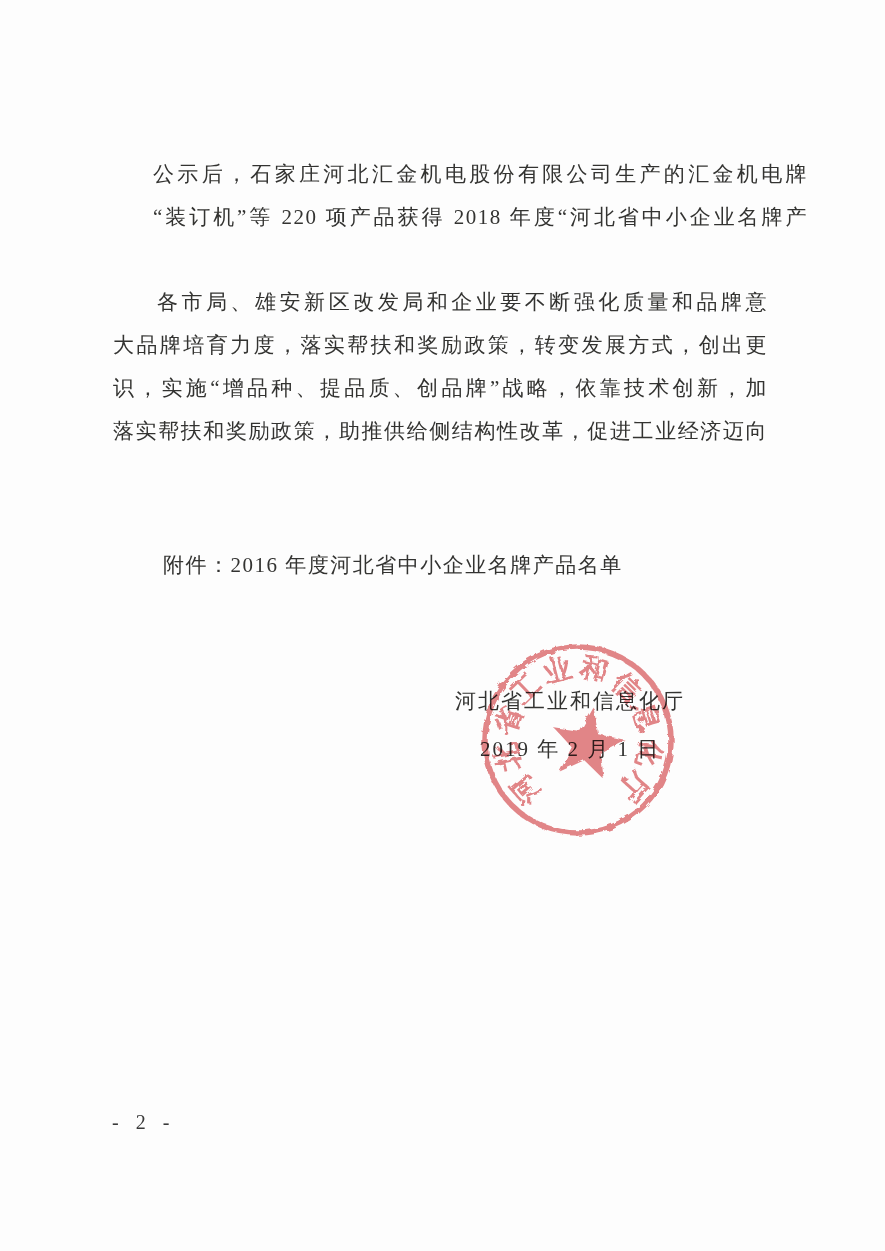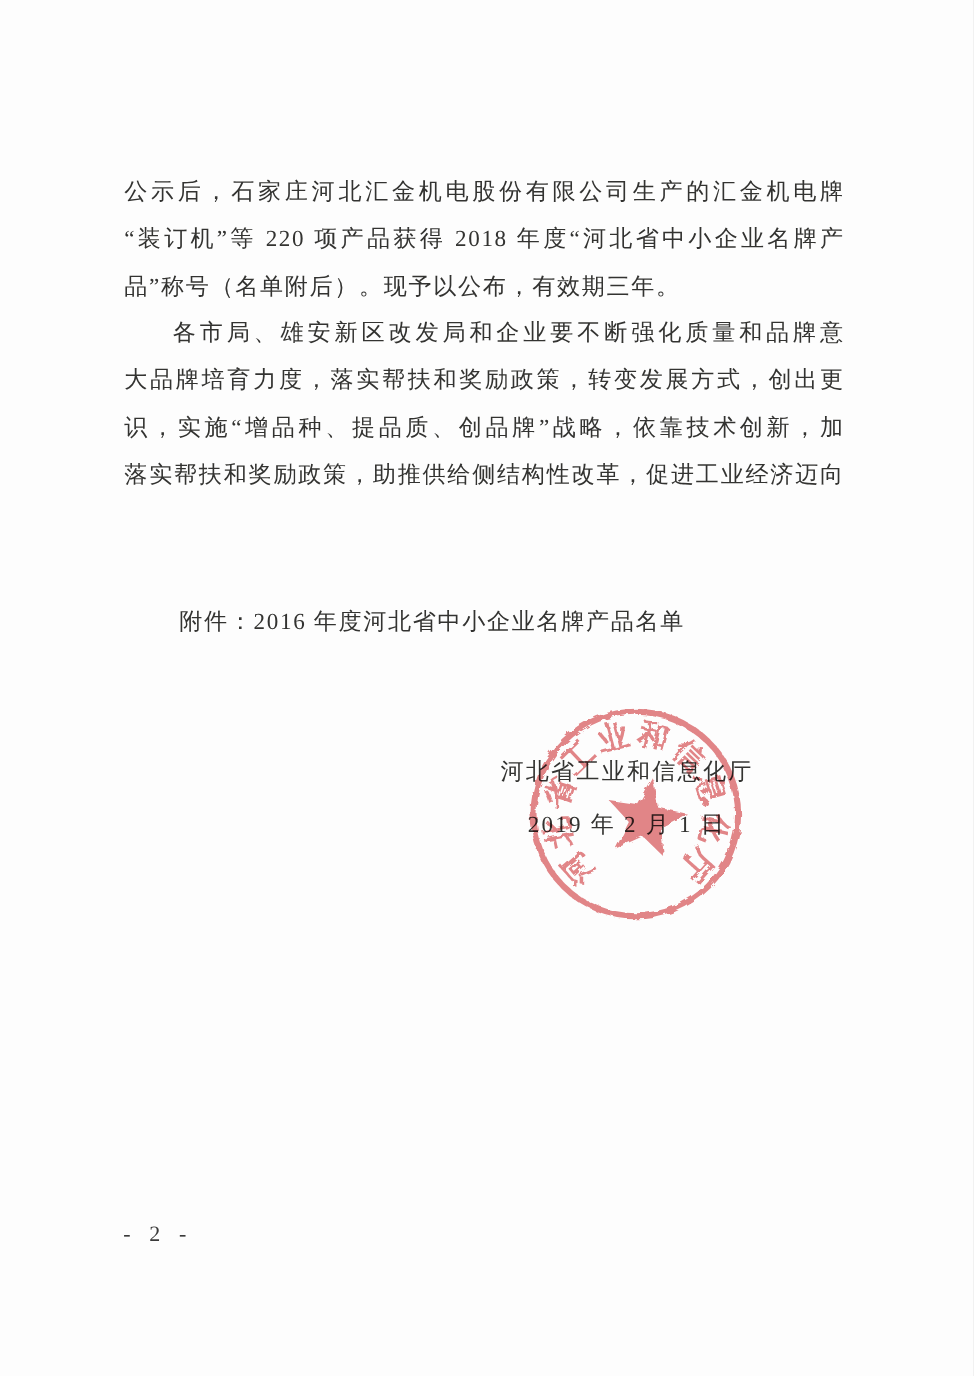--- a/index.html
+++ b/index.html
@@ -25,21 +25,21 @@
     line-height: 42.8px;
     letter-spacing: 1.5px;
     white-space: nowrap;
   }
   .line.fill {
     white-space: normal;
     text-align: justify;
     text-align-last: justify;
   }
   .line.indent { text-indent: 44px; }
-  #para1 { top: 153px; }
+  #para1 { top: 153px; margin-left: 40px; }
   #para2 { top: 281.4px; }
   #attachment {
     top: 544px;
     padding-left: 50px;
     letter-spacing: 2px;
   }
   .sig-line {
     position: absolute;
     left: 415px;
     width: 310px;
@@ -72,21 +72,20 @@
   }
 </style>
 </head>
 <body>
 
 <div class="page">
 
   <div class="body-block" id="para1">
     <div class="line fill">公示后，石家庄河北汇金机电股份有限公司生产的汇金机电牌</div>
     <div class="line fill">“装订机”等 220 项产品获得 2018 年度“河北省中小企业名牌产</div>
-    <div class="line">品”称号（名单附后）。现予以公布，有效期三年。</div>
   </div>
 
   <div class="body-block" id="para2">
     <div class="line fill indent">各市局、雄安新区改发局和企业要不断强化质量和品牌意</div>
     <div class="line fill">大品牌培育力度，落实帮扶和奖励政策，转变发展方式，创出更</div>
     <div class="line fill">识，实施“增品种、提品质、创品牌”战略，依靠技术创新，加</div>
     <div class="line fill">落实帮扶和奖励政策，助推供给侧结构性改革，促进工业经济迈向</div>
   </div>
 
   <div class="body-block" id="attachment">

